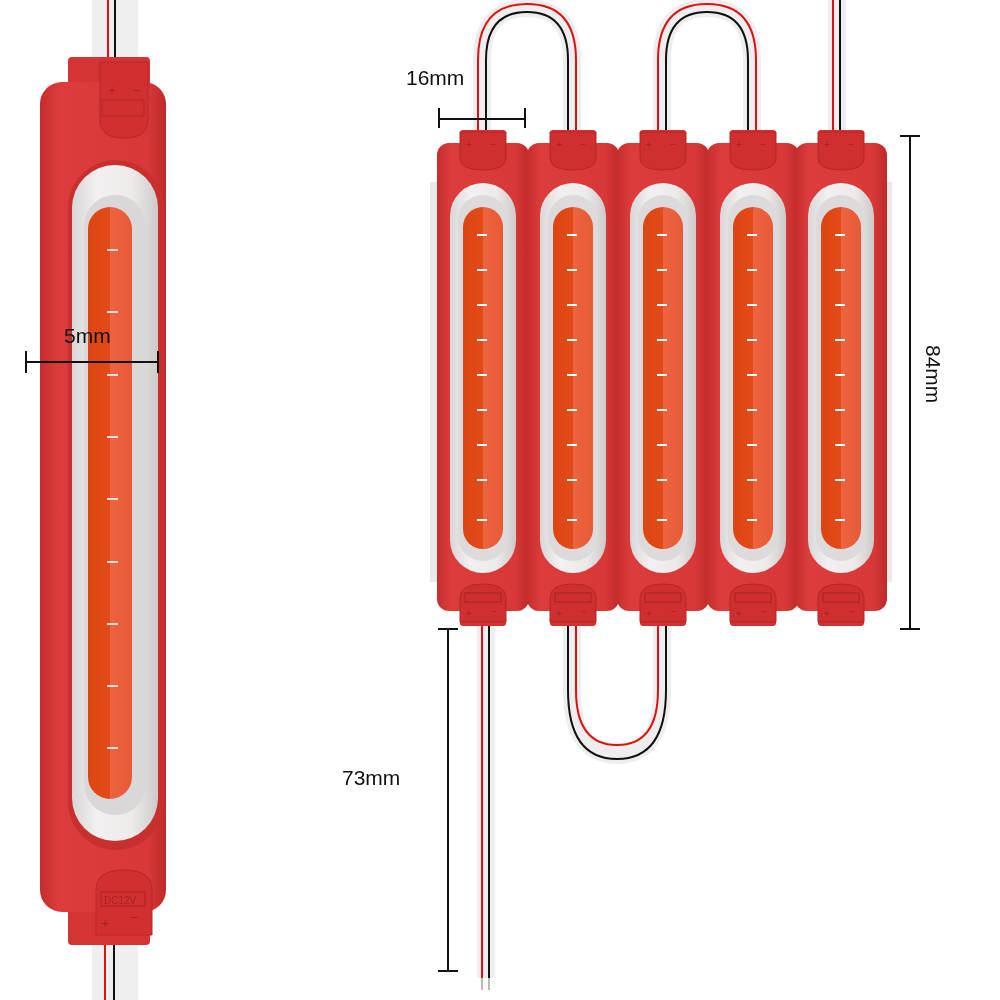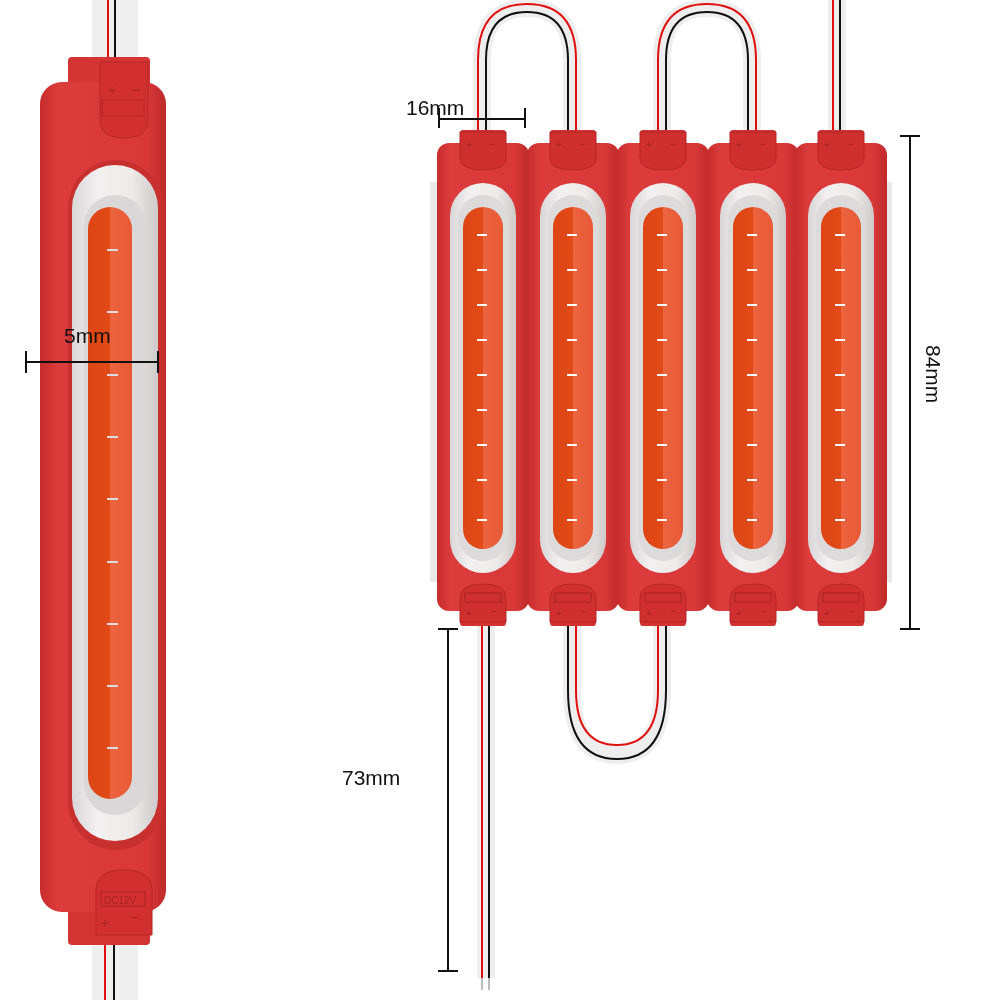--- a/index.html
+++ b/index.html
@@ -150,21 +150,21 @@
 </svg>
 
 <div class="hline" style="left:25px;top:361px;width:134px;"></div>
 <div class="vline" style="left:25px;top:351px;height:22px;"></div>
 <div class="vline" style="left:157px;top:351px;height:22px;"></div>
 <div class="dim-label" style="left:64px;top:324px;">5mm</div>
 
 <div class="hline" style="left:438px;top:118px;width:88px;"></div>
 <div class="vline" style="left:438px;top:108px;height:20px;"></div>
 <div class="vline" style="left:524px;top:108px;height:20px;"></div>
-<div class="dim-label" style="left:406px;top:96px;text-align:right;">16mm</div>
+<div class="dim-label" style="left:406px;top:66px;text-align:right;">16mm</div>
 
 <div class="vline" style="left:909px;top:135px;height:494px;"></div>
 <div class="hline" style="left:900px;top:135px;width:20px;"></div>
 <div class="hline" style="left:900px;top:628px;width:20px;"></div>
 <div class="dim-label" style="left:900px;top:370px;transform:rotate(90deg);transform-origin:left top;left:945px;top:345px;">84mm</div>
 
 <div class="vline" style="left:447px;top:628px;height:344px;"></div>
 <div class="hline" style="left:438px;top:628px;width:20px;"></div>
 <div class="hline" style="left:438px;top:970px;width:20px;"></div>
 <div class="dim-label" style="left:342px;top:766px;">73mm</div>

